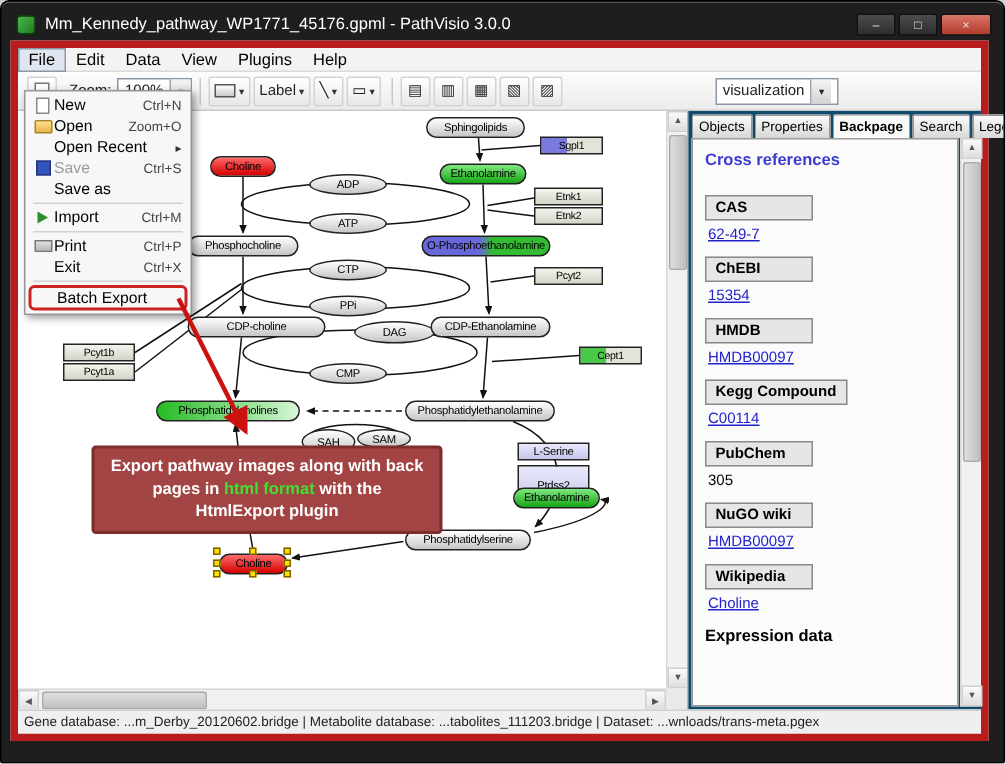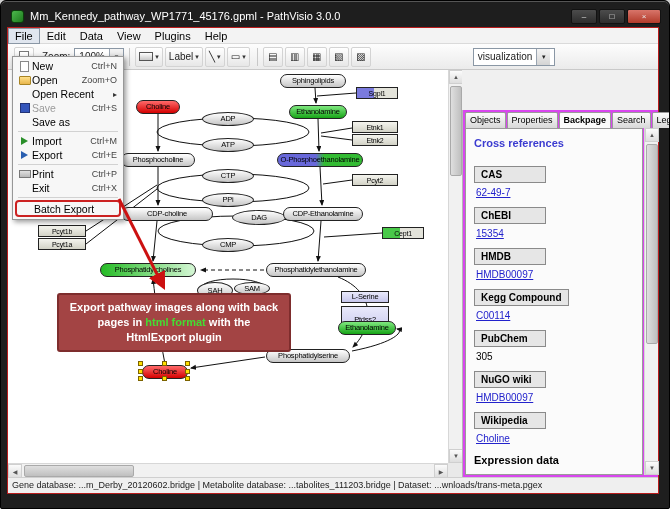--- a/index.html
+++ b/index.html
@@ -16,21 +16,21 @@
               background:linear-gradient(135deg,#4db84d,#1d7a1d); border:1px solid #0c3f0c; }
   .title-text { flex:1; white-space:nowrap; overflow:hidden; text-overflow:ellipsis; }
   .win-btns { display:flex; gap:2px; margin-left:8px; }
   .win-btn { width:26px; height:15px; background:linear-gradient(#4c4c4c,#2d2d2d);
              border:1px solid #121212; border-radius:2px; color:#e8e8e8; font-size:8px;
              display:flex; align-items:center; justify-content:center; }
   .win-btn.close { width:34px; background:linear-gradient(#d8756a,#b23a2a); }
 
   
   .app { position:absolute; left:6px; top:26px; width:652px; height:467px;
-         background:#f0f0f0; border:1px solid #b91c1c; }
+         background:#f0f0f0; border:5px solid #b91c1c; }
 
   .menubar { position:absolute; left:0; top:0; right:0; height:16px; background:#f3f3f3;
              border-bottom:1px solid #dadada; display:flex; font-size:11px; align-items:center; }
   .menu-item { padding:0 7px; height:16px; display:flex; align-items:center; }
   .menu-item.open { background:#e0e6ef; border:1px solid #8a97a5; padding:0 6px; }
 
   .toolbar { position:absolute; left:0; top:16px; right:0; height:26px;
              background:linear-gradient(#fdfdfd,#ebebeb); border-bottom:1px solid #c9c9c9;
              display:flex; align-items:center; padding:0 6px; font-size:10px; color:#222; }
   .tbtn { height:20px; min-width:20px; display:flex; align-items:center; justify-content:center;
@@ -71,21 +71,21 @@
   .vscroll { position:absolute; right:0; top:0; bottom:14px; width:14px; background:#f1f1f1; border-left:1px solid #d7d7d7; }
   .hscroll { position:absolute; left:0; right:14px; bottom:0; height:14px; background:#f1f1f1; border-top:1px solid #d7d7d7; }
   .sb-corner { position:absolute; right:0; bottom:0; width:14px; height:14px; background:#e9e9e9; }
   .sb-btn { position:absolute; width:14px; height:14px; display:flex; align-items:center; justify-content:center;
             font-size:6px; color:#555; background:linear-gradient(#fbfbfb,#dedede); border:1px solid #cfcfcf; }
   .sb-btn.b2 { bottom:0; } .sb-btn.r2 { right:0; }
   .sb-thumbV { position:absolute; left:1px; width:12px; background:linear-gradient(90deg,#dfdfdf,#bfbfbf); border:1px solid #a9a9a9; border-radius:2px; }
   .sb-thumbH { position:absolute; top:1px; height:12px; background:linear-gradient(#dfdfdf,#bfbfbf); border:1px solid #a9a9a9; border-radius:2px; }
 
   
-  .panel { position:relative; width:196px; background:#d946ef; border-left:1px solid #b5b5b5; flex:none;margin-top:40px; }
+  .panel { position:relative; width:196px; background:#0c4a6e; border-left:1px solid #b5b5b5; flex:none; }
   .tabs { display:flex; gap:1px; padding:2px 2px 0 2px; height:18px; }
   .tab { font-size:9px; padding:2px 4px 1px; background:linear-gradient(#fbfbfb,#d8d8d8);
          border:1px solid #9a9a9a; border-bottom:none; border-radius:2px 2px 0 0; white-space:nowrap; }
   .tab.active { background:#fafafa; font-weight:bold; }
   .panel-body { position:absolute; left:2px; top:18px; right:15px; bottom:2px; background:#fbfbfb;
                 border:1px solid #9a9a9a; padding:4px 8px; overflow:hidden; }
   .bp-title { color:#3b3bd0; font-weight:bold; font-size:11px; margin:4px 0 10px; }
   .bp-header { display:inline-block; background:#e6e6e6; border:1px solid #8a8a8a; padding:2px 6px;
                font-size:10px; font-weight:bold; min-width:72px; margin:7px 0 4px; }
   .bp-link { display:block; color:#2222cc; font-size:10px; text-decoration:underline; margin:0 0 2px 2px; }
@@ -365,27 +365,20 @@
         <span class="fm-label">Save as</span>
       </div>
       <div class="fm-sep"></div>
       <div class="fm-item">
         <span class="fm-ico">
             <span class="ic-import"></span>
           </span>
         <span class="fm-label">Import</span>
         <span class="fm-sc">Ctrl+M</span>
       </div>
-      <div class="fm-item">
-        <span class="fm-ico">
-            <span class="ic-export"></span>
-          </span>
-        <span class="fm-label">Export</span>
-        <span class="fm-sc">Ctrl+E</span>
-      </div>
       <div class="fm-sep"></div>
       <div class="fm-item">
         <span class="fm-ico">
             <span class="ic-print"></span>
           </span>
         <span class="fm-label">Print</span>
         <span class="fm-sc">Ctrl+P</span>
       </div>
       <div class="fm-item">
         <span class="fm-ico"></span>

